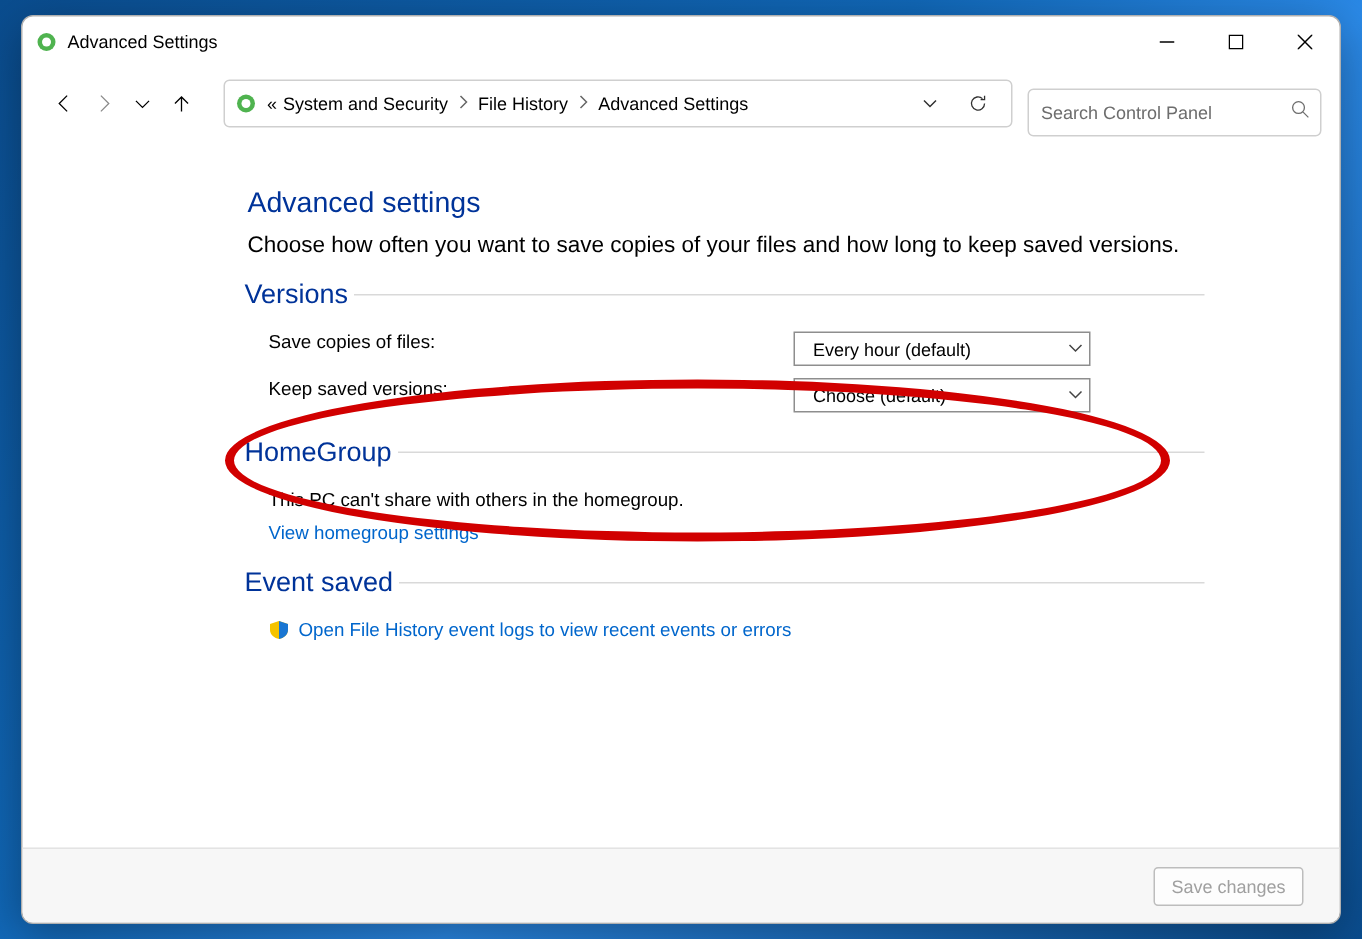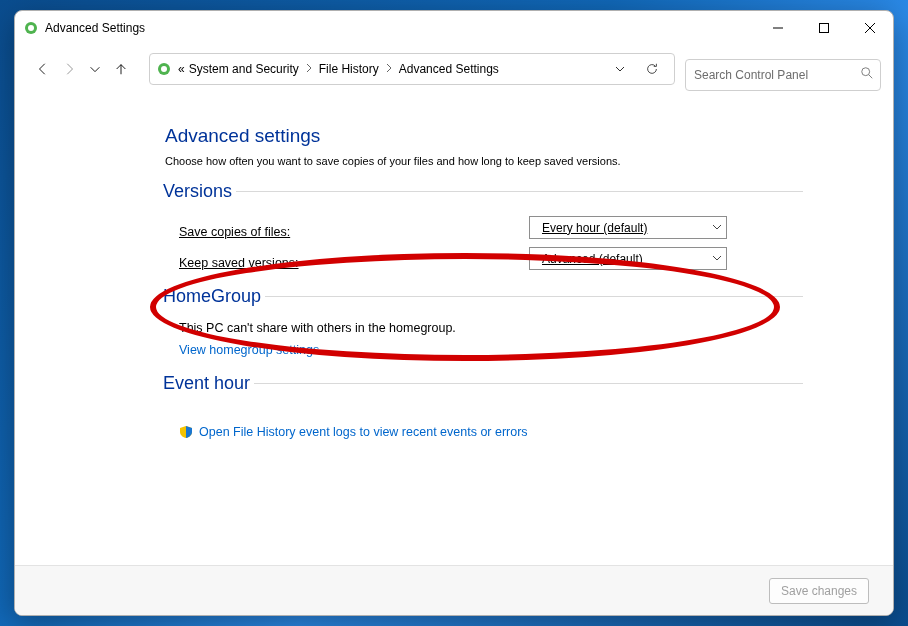--- a/index.html
+++ b/index.html
@@ -66,38 +66,38 @@
   .searchbox input {
     border: none; outline: none;
     font-size: 12px; width: 100%;
     color:#333;
   }
   .searchbox input::placeholder { color:#6d6d6d; }
   .searchbox .mag { color:#6d6d6d; margin-left:4px;}
 
   .content { flex:1; position:relative; padding: 32px 90px 0 150px; color:#000; }
   h1 { font-size: 19px; font-weight: 400; color:#003399; margin:0 0 8px 0; }
-  .desc { font-size: 11px; margin:0 0 14px 0; }
+  .desc { font-size: 15px; margin:0 0 14px 0; }
   fieldset.group { border:none; border-top:1px solid #d9d9d9; margin:0 0 12px 0; padding:10px 0 0 0; }
   fieldset.group legend { font-size: 18px; color:#003399; padding:0 4px 0 0; margin-left:-2px;}
-  .row { display:flex; align-items:flex-end; padding:4px 0 4px 14px; font-size:12.5px;text-decoration:underline; }
+  .row { display:flex; align-items:flex-start; padding:4px 0 4px 14px; font-size:12.5px; }
   .row label { width: 350px; }
   .combo {
     width: 198px; height: 23px;
     border:1px solid #8e8e8e;
     background:#fff;
     font-size:12px;
     display:flex; align-items:center;
     padding:0 4px 0 12px;
     position:relative;
   }
   .combo .chev { margin-left:auto; color:#444; }
   .static-text { font-size:12.5px; padding:4px 0 4px 14px; }
   a.link { color:#0066cc; text-decoration:none; font-size:12.5px;text-align:right; }
-  .link-row { display:flex; align-items:center; gap:6px; padding:4px 0 4px 14px;margin-top:17px;}
+  .link-row { display:flex; align-items:center; gap:6px; padding:4px 0 4px 14px;}
   .shield { width:14px; height:14px; display:inline-block; }
 
   .footer {
     height: 50px; border-top:1px solid #e3e3e3;
     background:#f7f7f7;
     display:flex; align-items:center; justify-content:flex-end;
     padding:0 24px;
   }
   button.btn {
     min-width: 100px; height: 26px;
@@ -230,40 +230,40 @@
           <span class="chev">
             <svg width="10" height="10" viewBox="0 0 10 10">
                 <path d="M1 3 L5 7 L9 3" fill="none" stroke="currentColor" stroke-width="1"></path>
               </svg>
           </span>
         </div>
       </div>
       <div class="row">
         <label>Keep saved versions:</label>
         <div class="combo">
-          <span>Advanced (default)</span>
+          <span>Choose (default)</span>
           <span class="chev">
             <svg width="10" height="10" viewBox="0 0 10 10">
                 <path d="M1 3 L5 7 L9 3" fill="none" stroke="currentColor" stroke-width="1"></path>
               </svg>
           </span>
         </div>
       </div>
     </fieldset>
 
     <fieldset class="group">
       <legend>HomeGroup</legend>
       <div class="static-text">This PC can't share with others in the homegroup.</div>
       <div class="static-text">
         <a href="#" class="link">View homegroup settings</a>
       </div>
     </fieldset>
 
     <fieldset class="group">
-      <legend>Event hour</legend>
+      <legend>Event saved</legend>
       <div class="link-row">
         <span class="shield">
           <svg viewBox="0 0 14 14">
               <path d="M7 1 L13 3 V7 C13 10 10 12.5 7 13 C4 12.5 1 10 1 7 V3 Z" fill="#f5c300"></path>
               <path d="M7 1 L13 3 V7 C13 10 10 12.5 7 13 Z" fill="#1976d2"></path>
             </svg>
         </span>
         <a href="#" class="link">Open File History event logs to view recent events or errors</a>
       </div>
     </fieldset>

